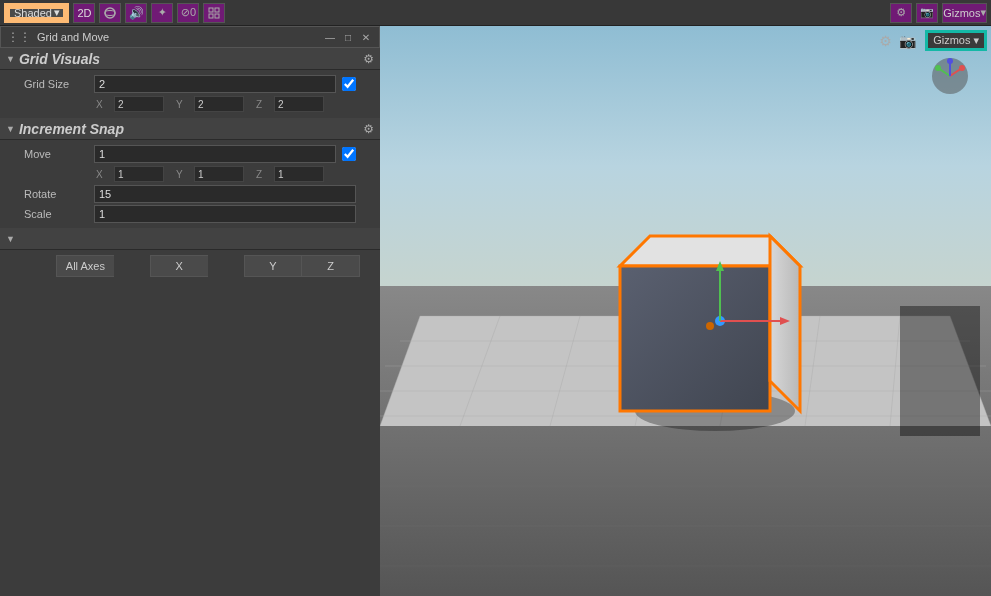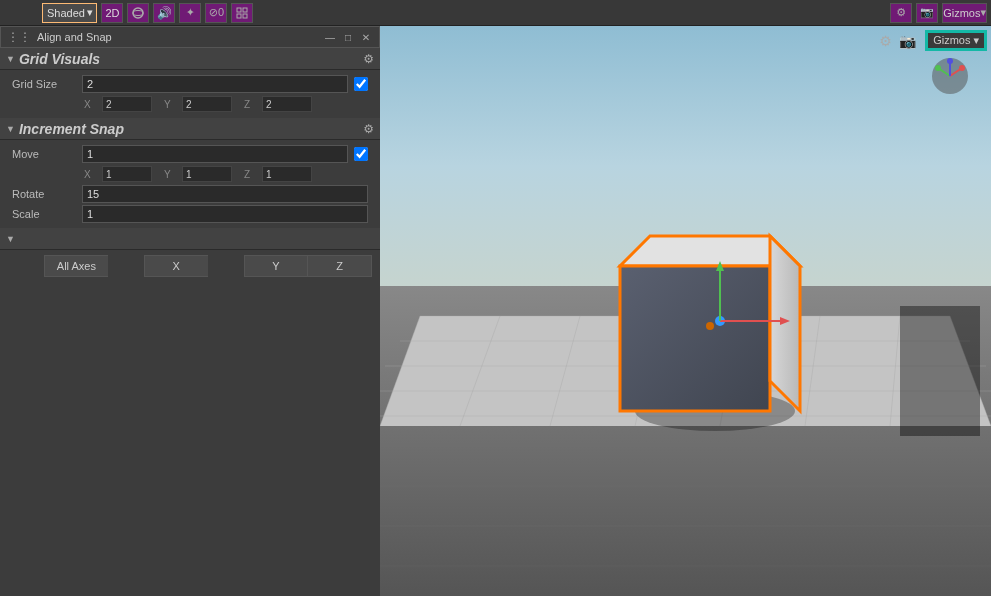--- a/index.html
+++ b/index.html
@@ -18,30 +18,29 @@
       background: #383838;
       display: flex;
       align-items: center;
       padding: 0 4px;
       gap: 4px;
       border-bottom: 1px solid #222;
     }
 
     .toolbar-dropdown {
       background: #4a4a4a;
-      border: 1px solid #fdba74;
+      border: 6px solid #fdba74;
       color: #ddd;
       font-size: 11px;
       height: 20px;
       padding: 0 4px;
       display: flex;
       align-items: center;
       gap: 2px;
       cursor: pointer;
-      margin-left: 38px;
     }
 
     .toolbar-btn {
       background: #701a75;
       border: 1px solid #555;
       color: #ddd;
       font-size: 11px;
       height: 20px;
       min-width: 22px;
       display: flex;
@@ -131,21 +130,21 @@
       font-style: italic;
     }
 
     .section-gear {
       color: #aaa;
       font-size: 12px;
       cursor: pointer;
     }
 
     .section-content {
-      padding: 4px 4px;
+      padding: 4px 16px;
     }
 
     
     .field-row {
       display: flex;
       align-items: center;
       height: 20px;
       padding: 0 8px;
     }
 
@@ -301,21 +300,21 @@
     </div>
   </div>
 </div>
 
 <div class="main-area">
 
   <div class="panel">
 
     <div class="panel-titlebar">
       <span style="color:#aaa;margin-right:6px;font-size:12px;">⋮⋮</span>
-      <span class="panel-title">Align and Snap</span>
+      <span class="panel-title">Grid and Move</span>
       <div class="panel-titlebar-icons">
         <span class="panel-icon-btn">—</span>
         <span class="panel-icon-btn">□</span>
         <span class="panel-icon-btn">✕</span>
       </div>
     </div>
 
     <div class="panel-body">
 
       <div class="section-header">

